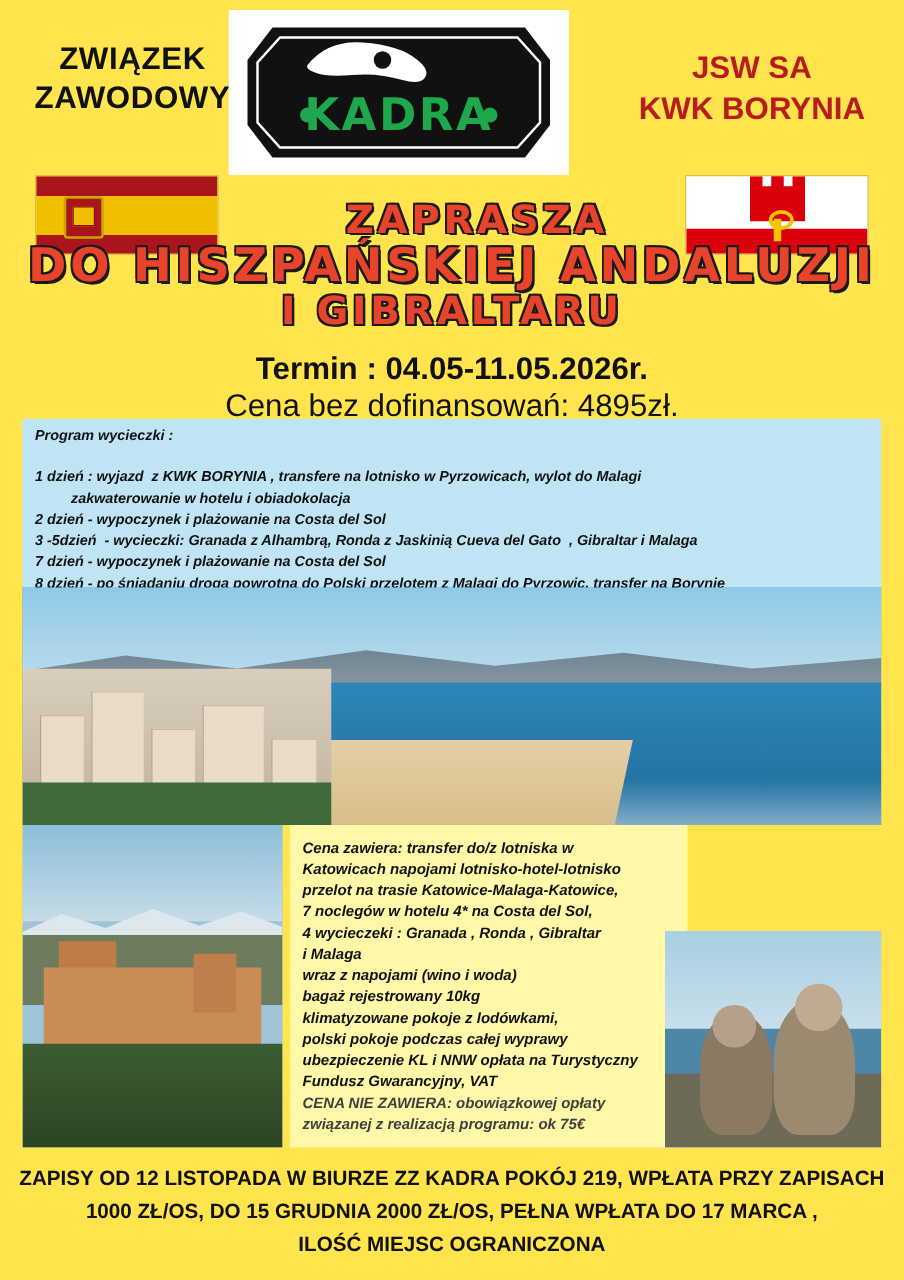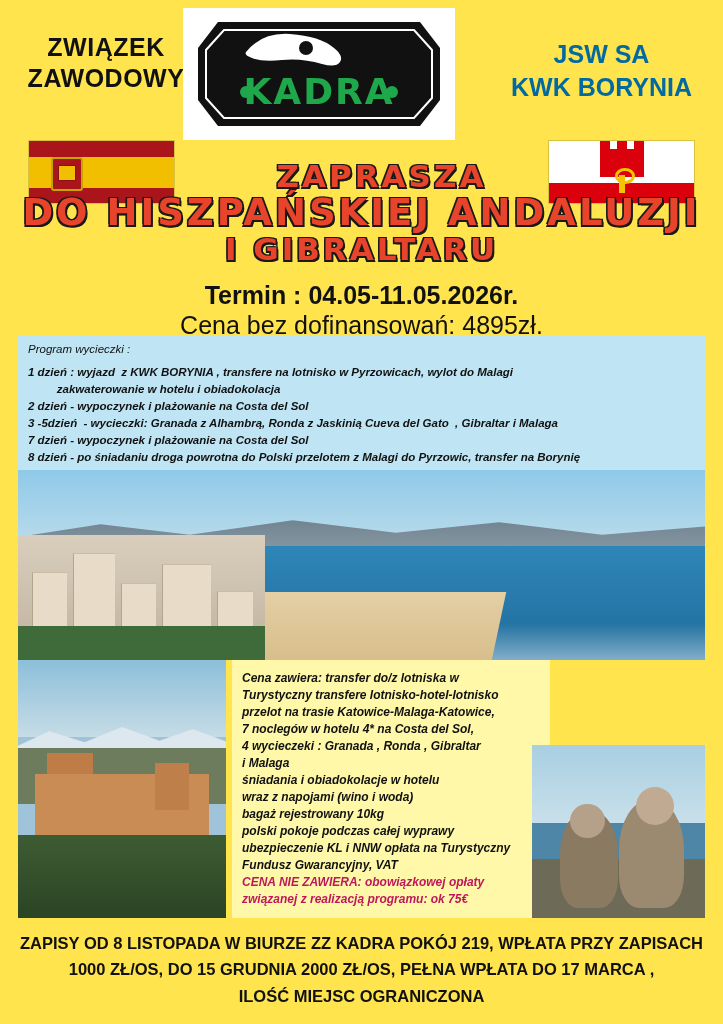--- a/index.html
+++ b/index.html
@@ -43,21 +43,21 @@
   }
   .union-right {
     position: absolute;
     right: 14px;
     top: 38px;
     width: 215px;
     text-align: center;
     font-weight: bold;
     font-size: 25px;
     line-height: 1.3;
-    color: #0369a1;
+    color: #b91c1c;
   }
   .logo-box {
     position: absolute;
     left: 183px;
     top: 8px;
     width: 272px;
     height: 132px;
     background: #ffffff;
     display: flex;
     align-items: center;
@@ -168,24 +168,24 @@
     left: 18px;
     top: 335px;
     width: 687px;
     height: 140px;
     background: #BFE5F5;
     padding: 8px 10px 0 10px;
     box-sizing: border-box;
   }
   .program-title {
     font-size: 11.5px;
-    font-weight: normal;
+    font-weight: bold;
     font-style: italic;
     color: #111;
-    margin-bottom: 9px;
+    margin-bottom: 19px;
   }
   .program-item {
     font-size: 11.5px;
     font-style: italic;
     font-weight: bold;
     color: #111;
     line-height: 1.48;
     white-space: pre;
   }
 
@@ -263,21 +263,21 @@
     box-sizing: border-box;
     padding: 10px 8px 0 10px;
   }
   .info-line {
     font-size: 12px;
     font-weight: bold;
     font-style: italic;
     color: #111;
     line-height: 1.42;
   }
-  .info-line.red { color: #be185d; }
+  .info-line.red { color: #404040; }
 
   
   .monkeys {
     position: absolute;
     right: 18px;
     top: 745px;
     width: 173px;
     height: 173px;
     overflow: hidden;
     background: #9ec8de;
@@ -383,44 +383,44 @@
     <div class="snow"></div>
     <div class="hill"></div>
     <div class="tower2"></div>
     <div class="palace"></div>
     <div class="tower3"></div>
     <div class="trees"></div>
   </div>
 
   <div class="info-panel">
     <div class="info-line">Cena zawiera: transfer do/z lotniska w</div>
-    <div class="info-line">Turystyczny transfere lotnisko-hotel-lotnisko</div>
+    <div class="info-line">Katowicach napojami lotnisko-hotel-lotnisko</div>
     <div class="info-line">przelot na trasie Katowice-Malaga-Katowice,</div>
     <div class="info-line">7 noclegów w hotelu 4* na Costa del Sol,</div>
     <div class="info-line">4 wycieczeki : Granada , Ronda , Gibraltar</div>
     <div class="info-line">i Malaga</div>
-    <div class="info-line">śniadania i obiadokolacje w hotelu</div>
     <div class="info-line">wraz z napojami (wino i woda)</div>
     <div class="info-line">bagaż rejestrowany 10kg</div>
+    <div class="info-line">klimatyzowane pokoje z lodówkami,</div>
     <div class="info-line"> polski pokoje podczas całej wyprawy</div>
     <div class="info-line">ubezpieczenie KL i NNW opłata na Turystyczny</div>
     <div class="info-line">Fundusz Gwarancyjny, VAT</div>
     <div class="info-line red">CENA NIE ZAWIERA: obowiązkowej opłaty</div>
     <div class="info-line red">związanej z realizacją programu: ok 75€</div>
   </div>
 
   <div class="monkeys">
     <div class="sky3"></div>
     <div class="bay"></div>
     <div class="land"></div>
     <div class="m1"></div>
     <div class="m2"></div>
     <div class="m1h"></div>
     <div class="m2h"></div>
   </div>
 
   <div class="footer">
-    <div class="footer-line">ZAPISY OD 8 LISTOPADA W BIURZE ZZ KADRA POKÓJ 219, WPŁATA PRZY ZAPISACH</div>
+    <div class="footer-line">ZAPISY OD 12 LISTOPADA W BIURZE ZZ KADRA POKÓJ 219, WPŁATA PRZY ZAPISACH</div>
     <div class="footer-line">1000 ZŁ/OS,  DO 15 GRUDNIA 2000 ZŁ/OS, PEŁNA WPŁATA DO 17 MARCA ,</div>
     <div class="footer-line">ILOŚĆ MIEJSC OGRANICZONA</div>
   </div>
 
 </div>
 
 </body></html>

